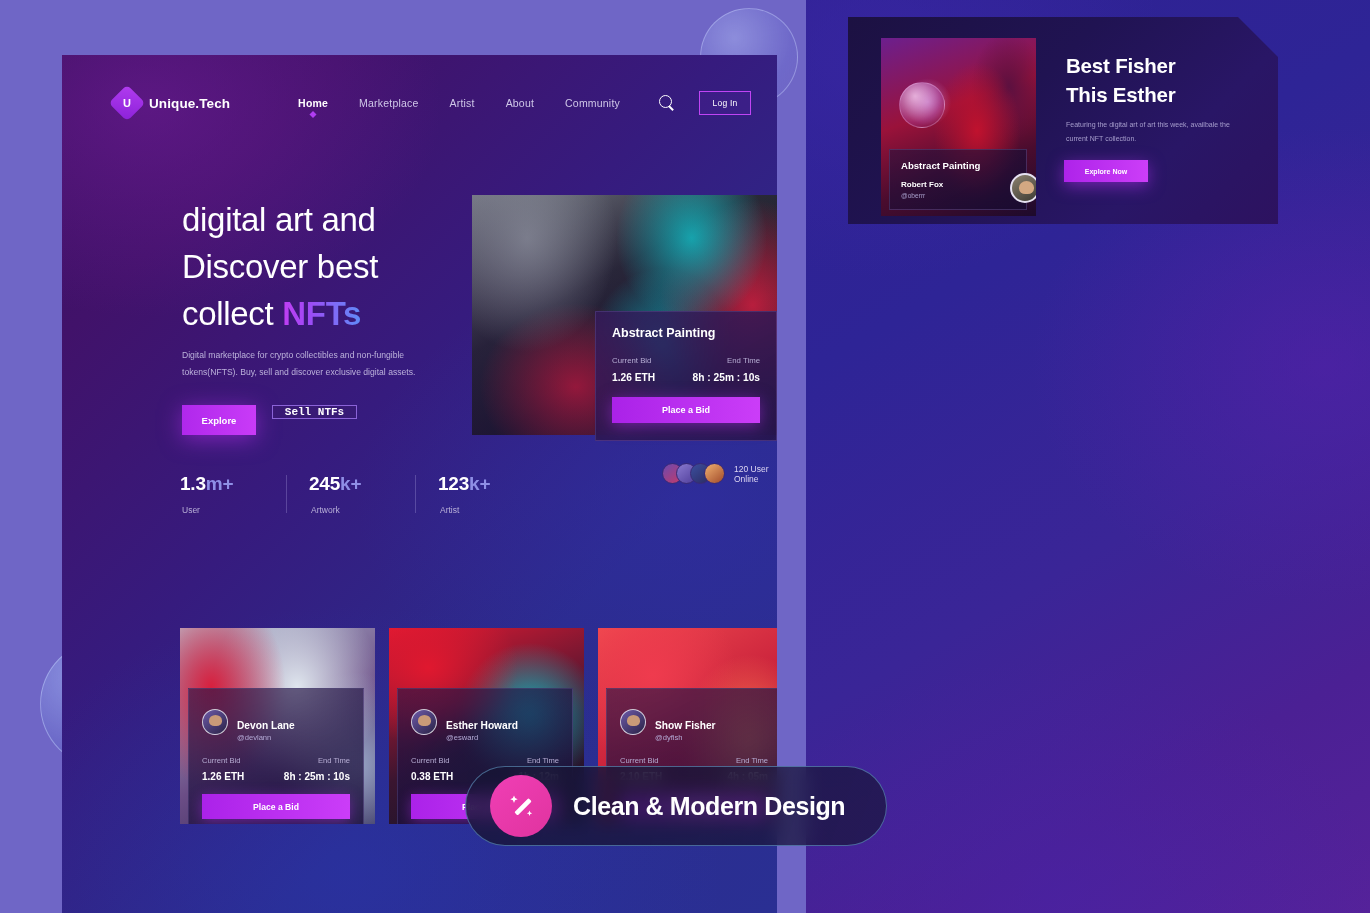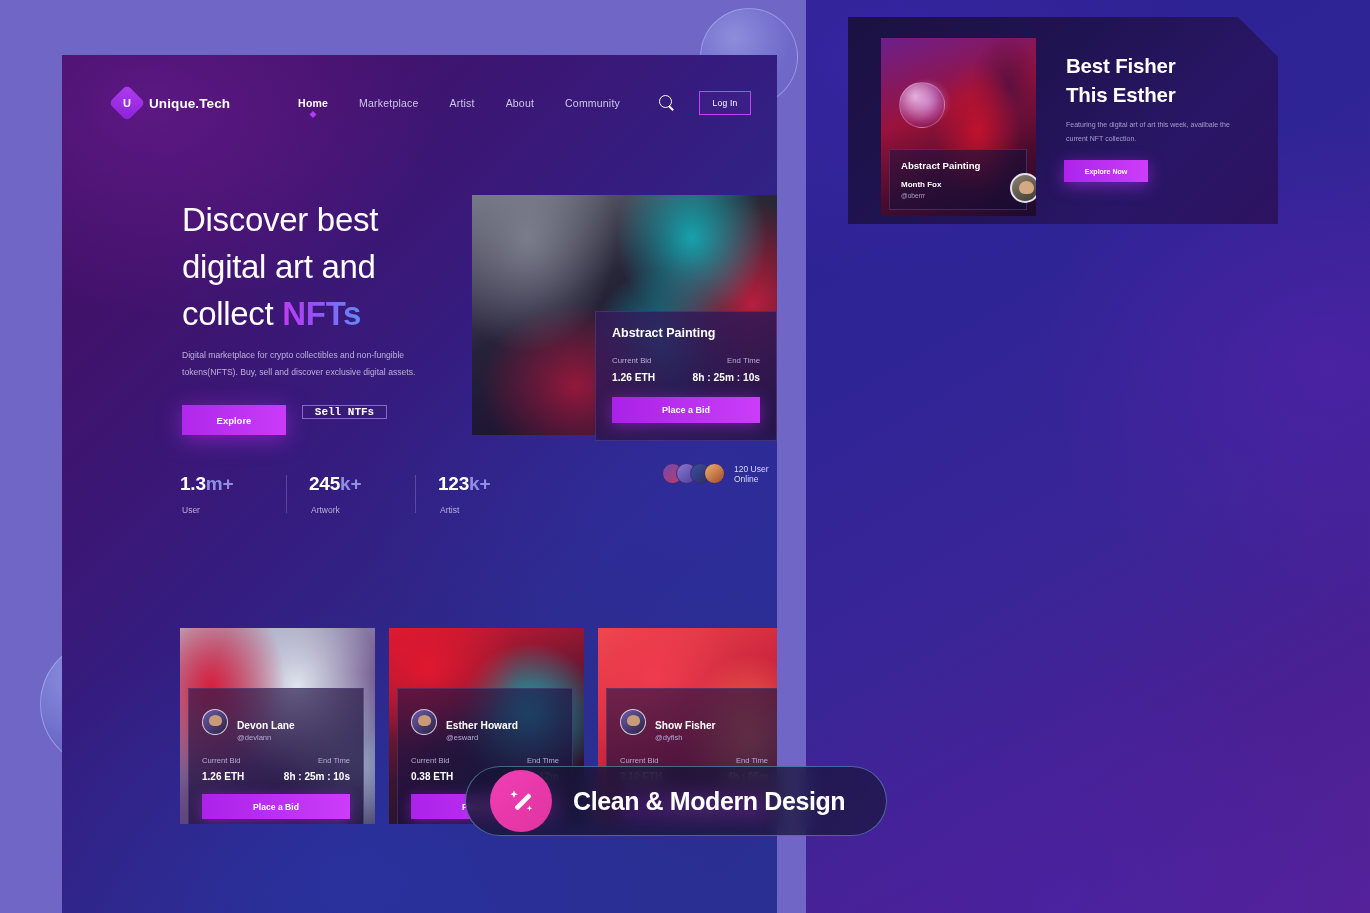--- a/index.html
+++ b/index.html
@@ -61,21 +61,21 @@
                background: rgba(150,50,220,.08); letter-spacing:.2px; }
 
   
   .hero-title { position:absolute; left: 120px; top: 142px; width: 300px;
                 color:#fff; font-size: 33px; line-height: 1.42; font-weight: 400; letter-spacing: -.3px; }
   .hero-title .nft { background: linear-gradient(90deg,#c13df3 0%, #9d4bf5 35%, #5f8cf8 100%);
                      -webkit-background-clip: text; background-clip: text; color: transparent; font-weight: 700; }
   .hero-sub { position:absolute; left:120px; top: 292px; width: 236px;
               color:#bdb3dc; font-size: 8.6px; line-height: 1.92; }
   .hero-btns { position:absolute; left: 120px; top: 350px; display:flex; gap: 16px; }
-  .btn-explore { width: 104px; height: 30px; background: linear-gradient(90deg,#b028ec,#c93bf7);
+  .btn-explore { width: 74px; height: 30px; background: linear-gradient(90deg,#b028ec,#c93bf7);
                  color:#fff; font-size:9.5px; font-weight:700; display:flex; align-items:center; justify-content:center;
                  box-shadow: 0 4px 22px rgba(186,45,240,.55); }
   .btn-sell { width: 85px; height: 14px; border:1px solid #8b63d8; color:#fff; font-size:11px; font-weight:700;
               display:flex; align-items:center; justify-content:center; background: rgba(60,30,110,.35); font-family: Liberation Mono, monospace; }
 
   
   .stats { position:absolute; left: 118px; top: 418px; display:flex; align-items:flex-start; }
   .stat { width: 106px; }
   .stat .num { color:#fff; font-size: 19px; font-weight: 700; letter-spacing: -.2px; }
   .stat .num em { font-style: normal; color:#8f8fe6; }
@@ -190,21 +190,21 @@
                  border:2px solid #e6e2f2; background: linear-gradient(150deg,#8d8270,#3b3a33); overflow:hidden; }
   .best-cap-av::after { content:''; position:absolute; left:7px; top:6px; width:15px; height:13px;
                         border-radius:50% 50% 42% 42%; background:#d3a882; }
   .best-h { position:absolute; left: 218px; top: 34px; color:#fff; font-size: 20.5px; font-weight: 600; line-height: 1.42; letter-spacing:-.2px; }
   .best-p { position:absolute; left: 218px; top: 101px; width: 185px; color:#a79ecd; font-size: 7px; line-height: 1.95; }
   .best-btn { position:absolute; left: 216px; top: 143px; width: 84px; height: 22px;
               background: linear-gradient(90deg,#ae23ea,#cc3ef8); color:#fff; font-size: 7px; font-weight:700;
               display:flex; align-items:center; justify-content:center; box-shadow: 0 4px 16px rgba(180,45,240,.55); }
 
   
-  .pill { position:absolute; left: 465px; top: 766px; width: 422px; height: 70px; border-radius: 49px;
+  .pill { position:absolute; left: 465px; top: 766px; width: 422px; height: 80px; border-radius: 49px;
           background: linear-gradient(110deg, rgba(22,20,52,.80), rgba(26,22,62,.72));
           backdrop-filter: blur(9px); border: 1px solid rgba(120,190,235,.48);
           display:flex; align-items:center; gap: 21px; padding-left: 24px; }
   .pill-ic { width: 62px; height: 62px; border-radius: 50%; background: linear-gradient(140deg,#f03fb5,#e0339f);
              display:flex; align-items:center; justify-content:center; flex:none; }
   .pill-txt { color:#fff; font-size: 25px; font-weight: 700; letter-spacing:-.4px; }
 </style>
 </head>
 <body>
 
@@ -231,22 +231,22 @@
         <div class="nav-link">About</div>
         <div class="nav-link">Community</div>
       </div>
       <div class="nav-right">
         <div class="search-ic"></div>
         <div class="login-btn">Log In</div>
       </div>
     </div>
 
     <div class="hero-title">
+      <div>digital art and</div>
       <div>Discover best</div>
-      <div>digital art and</div>
       <div><span>collect </span><span class="nft">NFTs</span></div>
     </div>
     <div class="hero-sub">Digital marketplace for crypto collectibles and non-fungible tokens(NFTS). Buy, sell and discover exclusive digital assets.</div>
     <div class="hero-btns">
       <div class="btn-explore">Explore</div>
       <div class="btn-sell">Sell NTFs</div>
     </div>
 
     <div class="stats">
       <div class="stat">
@@ -359,21 +359,21 @@
   </div>
 
   <div class="right-panel">
     <div class="rp-grain"></div>
 
     <div class="best">
       <div class="best-img">
         <div class="best-sphere"></div>
         <div class="best-cap">
           <div class="bt">Abstract Painting</div>
-          <div class="bn">Month Fox</div>
+          <div class="bn">Robert Fox</div>
           <div class="bh">@oberrr</div>
           <div class="best-cap-av"></div>
         </div>
       </div>
       <div class="best-h">
         <div>Best Fisher</div>
         <div>This Esther</div>
       </div>
       <div class="best-p">Featuring the digital art of art this week, availbale the current NFT collection.</div>
       <div class="best-btn">Explore Now</div>

